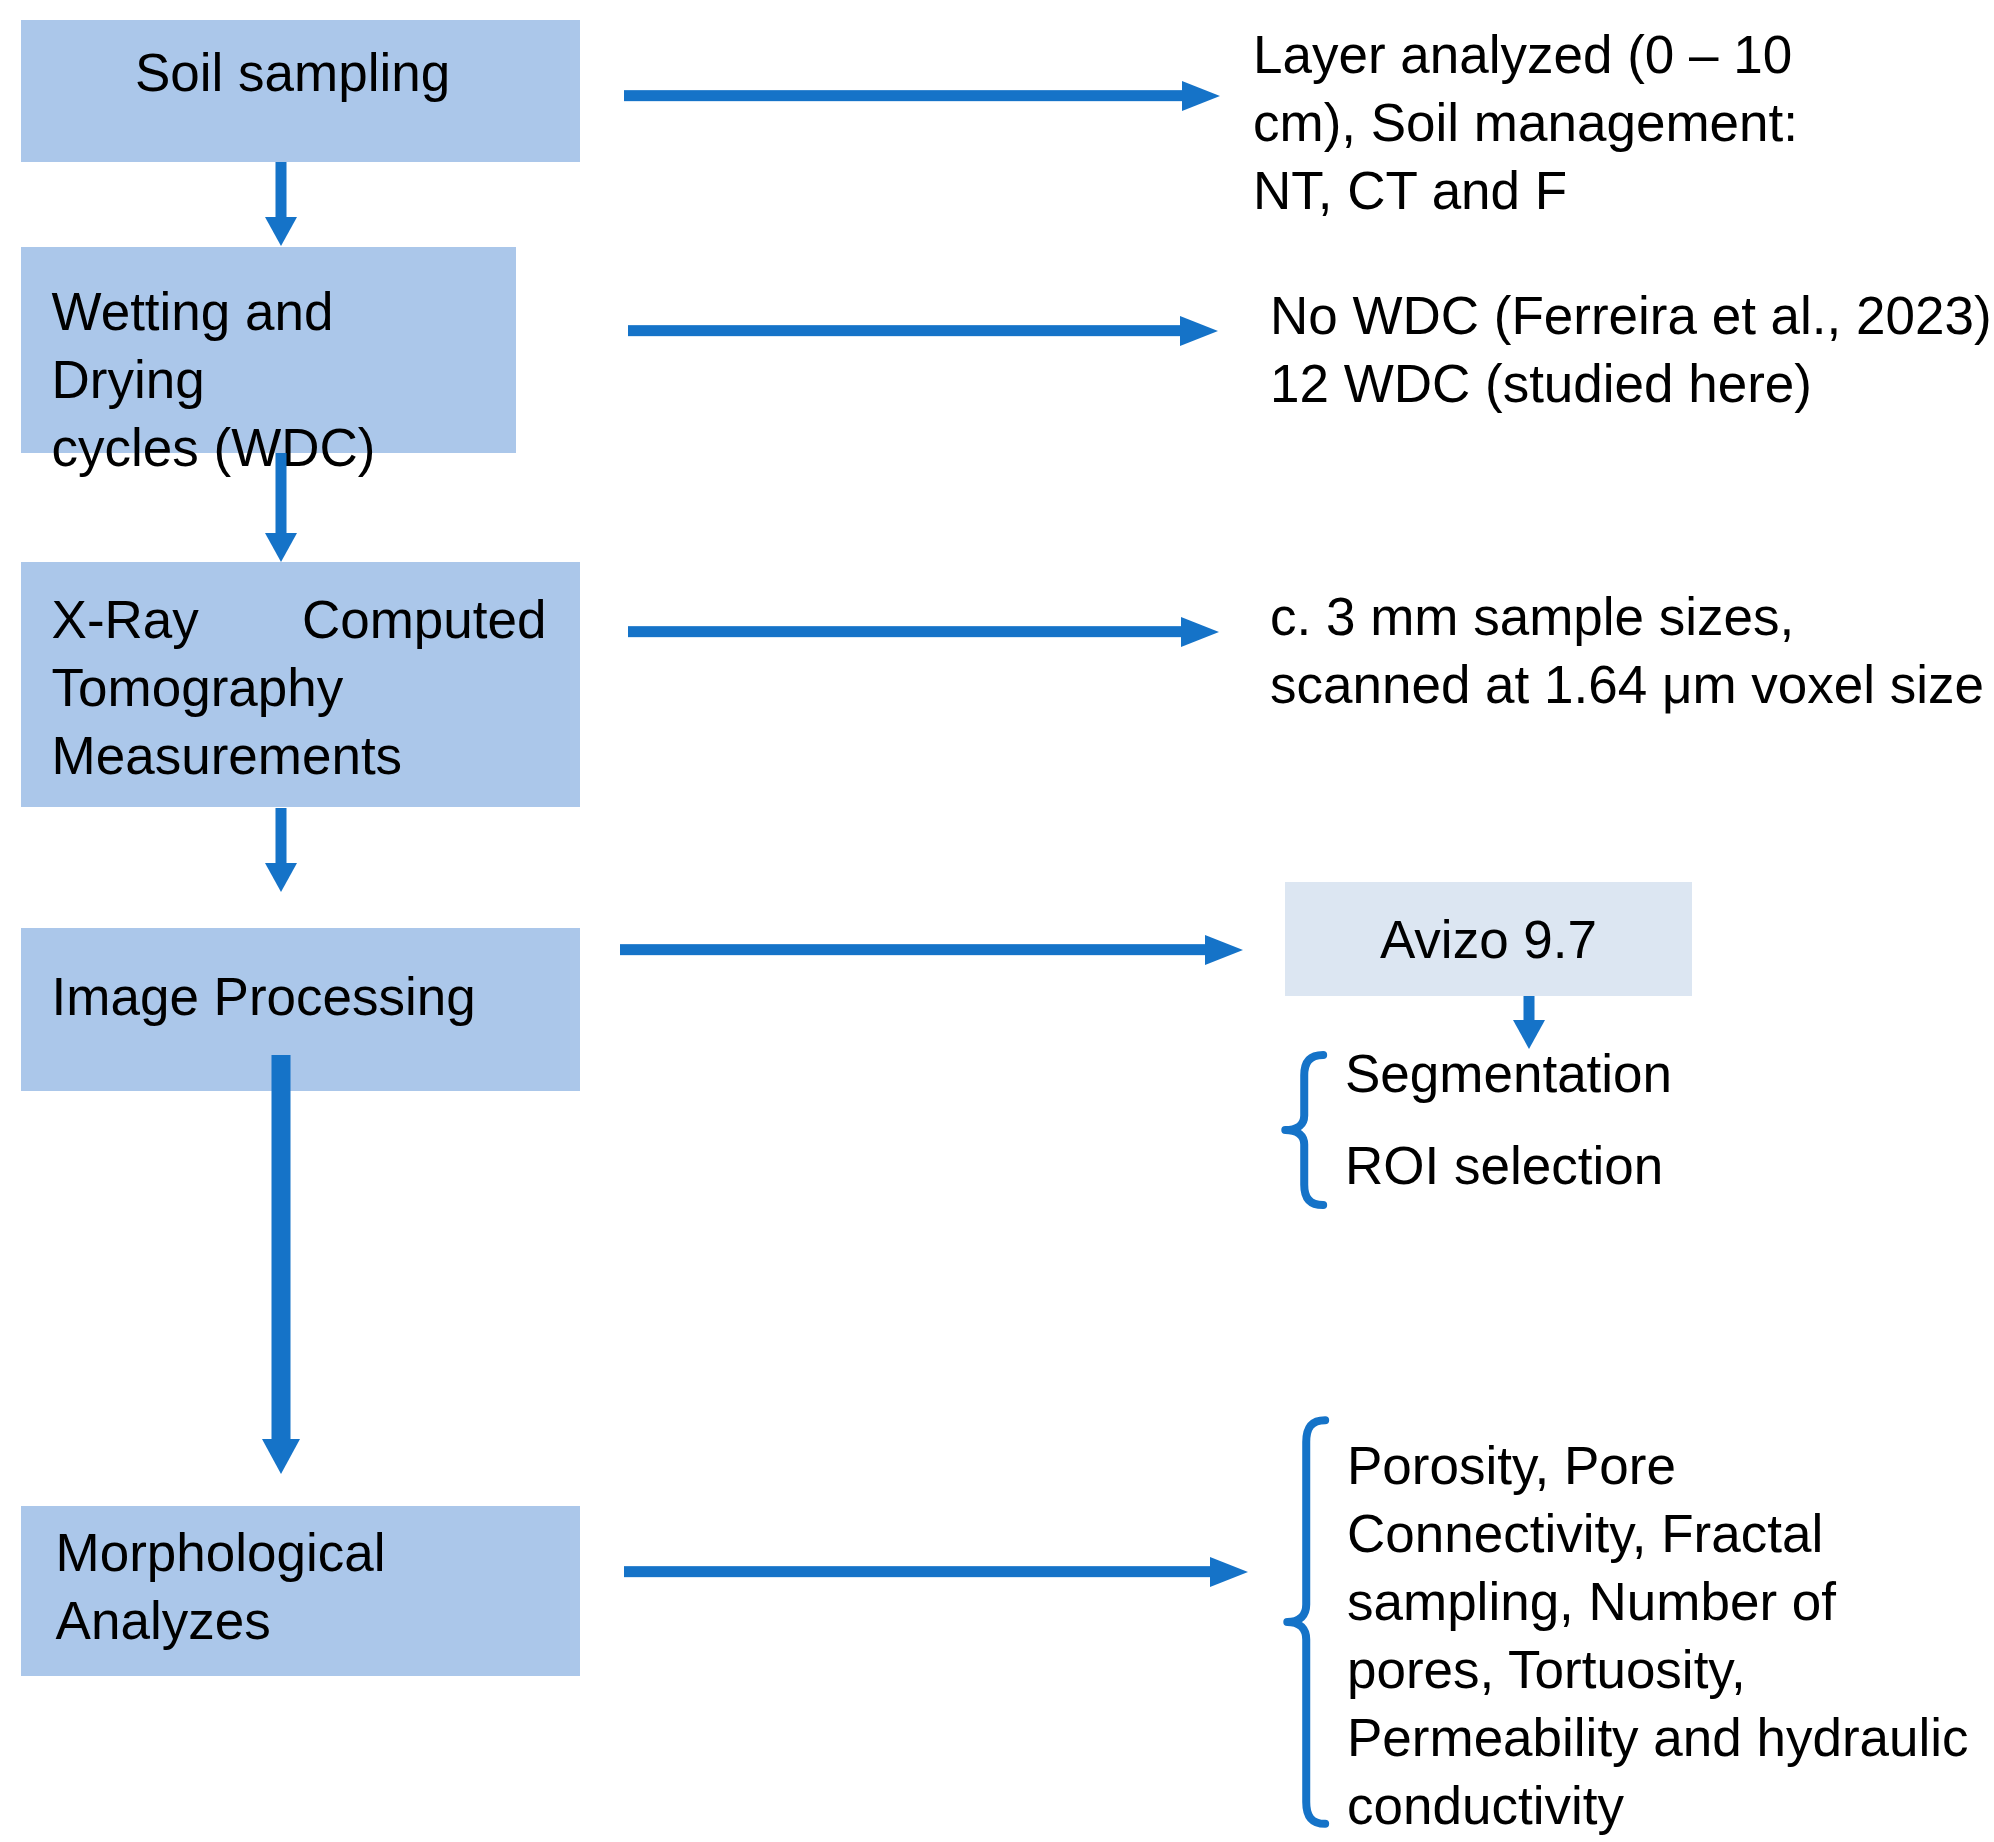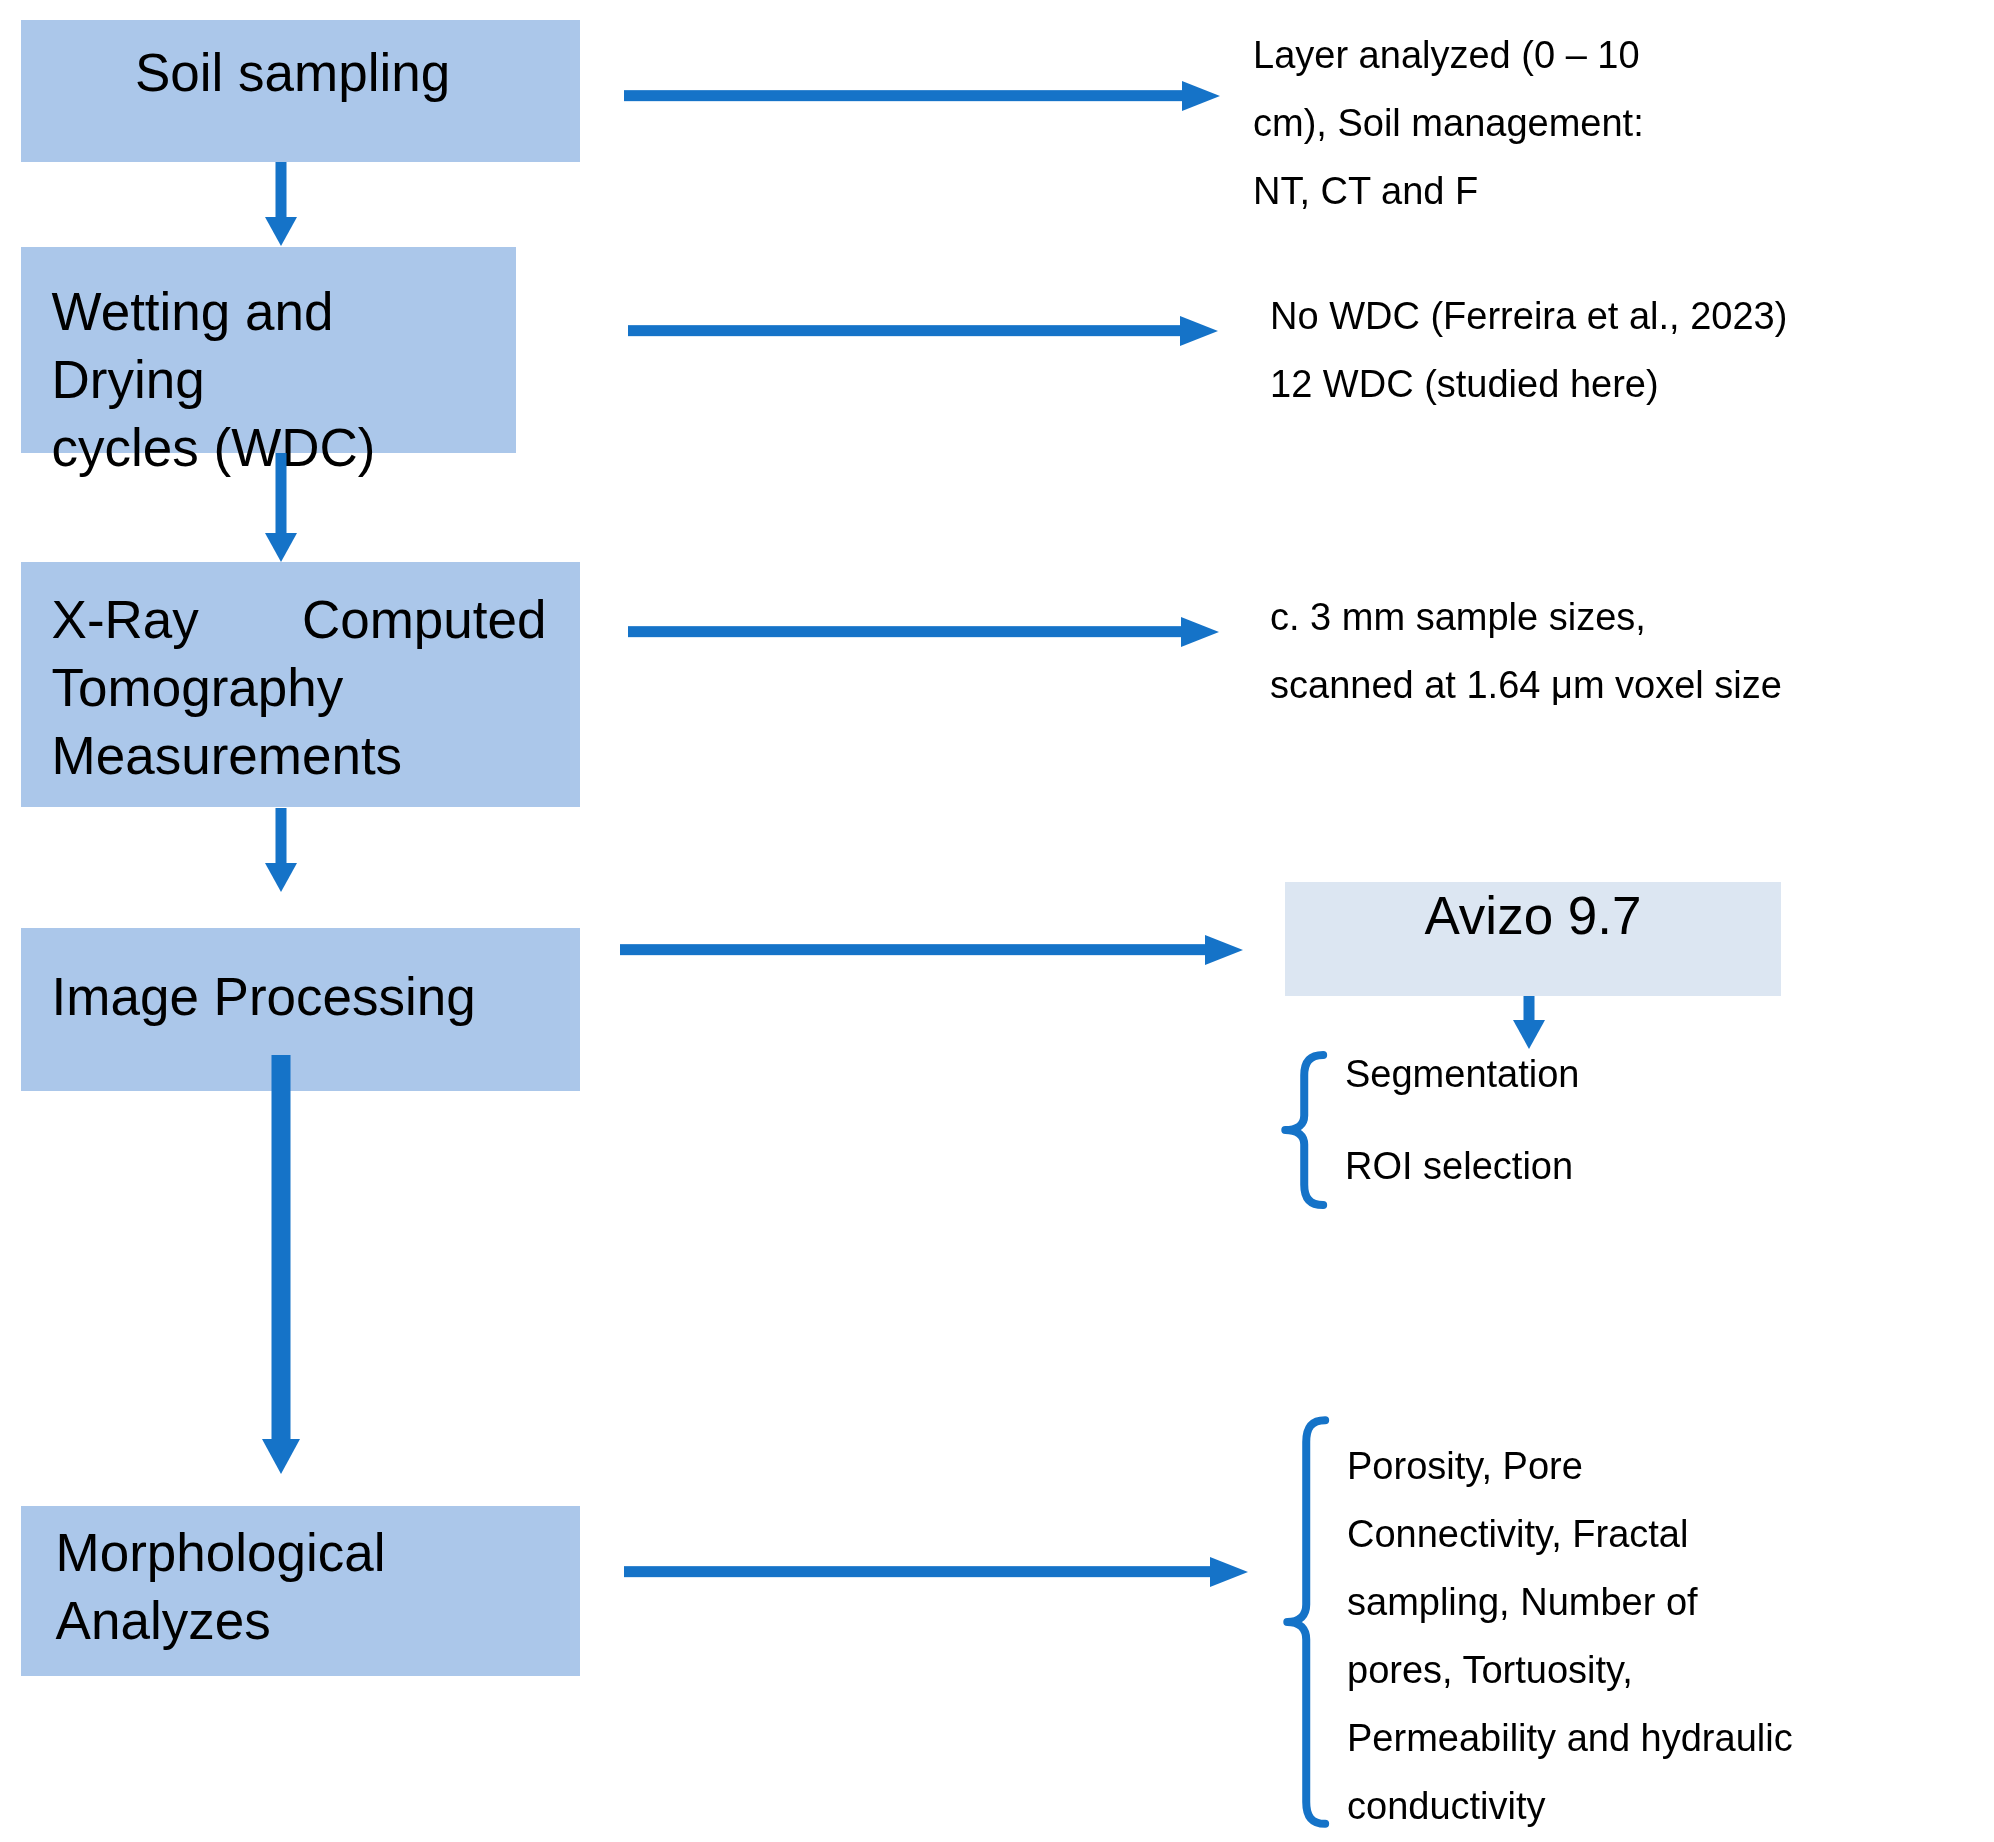--- a/index.html
+++ b/index.html
@@ -18,21 +18,21 @@
   }
   .box .lbl{
     white-space:pre-wrap;
     font-size:53px;
     line-height:68px;
     color:#000;
   }
   .annot{
     position:absolute;
     white-space:pre-wrap;
-    font-size:38px;
+    font-size:53px;
     line-height:68px;
     color:#000;
   }
   
   .harrow{position:absolute;height:31px;}
   .harrow .shaft{
     position:absolute;left:0;right:35px;top:50%;
     transform:translateY(-50%);
     height:11.7px;background:var(--arrow);
   }
@@ -160,21 +160,21 @@
   <div class="annot" style="left:1253px;top:20.6px;width:742px;">Layer analyzed (0 – 10
 cm), Soil management:
 NT, CT and F</div>
 
   <div class="annot" style="left:1270px;top:282px;width:725px;">No WDC (Ferreira et al., 2023)
 12 WDC (studied here)</div>
 
   <div class="annot" style="left:1270px;top:583px;width:725px;">c. 3 mm sample sizes,
 scanned at 1.64 μm voxel size</div>
 
-  <div class="avizo" style="left:1285px;top:882px;width:496px;height:114px;padding-top:0;">
+  <div class="avizo" style="left:1285px;top:882px;width:407px;height:114px;padding-top:24px;">
     <div class="lbl">Avizo 9.7</div>
   </div>
 
   <div class="varrow small" style="left:1507px;top:996px;height:53px;">
       <div class="shaft"></div>
       <div class="head"></div>
     </div>
 
   <div class="brace" style="left:1278px;top:1050px;">
     <svg width="51" height="160" viewBox="0 0 70 218">

